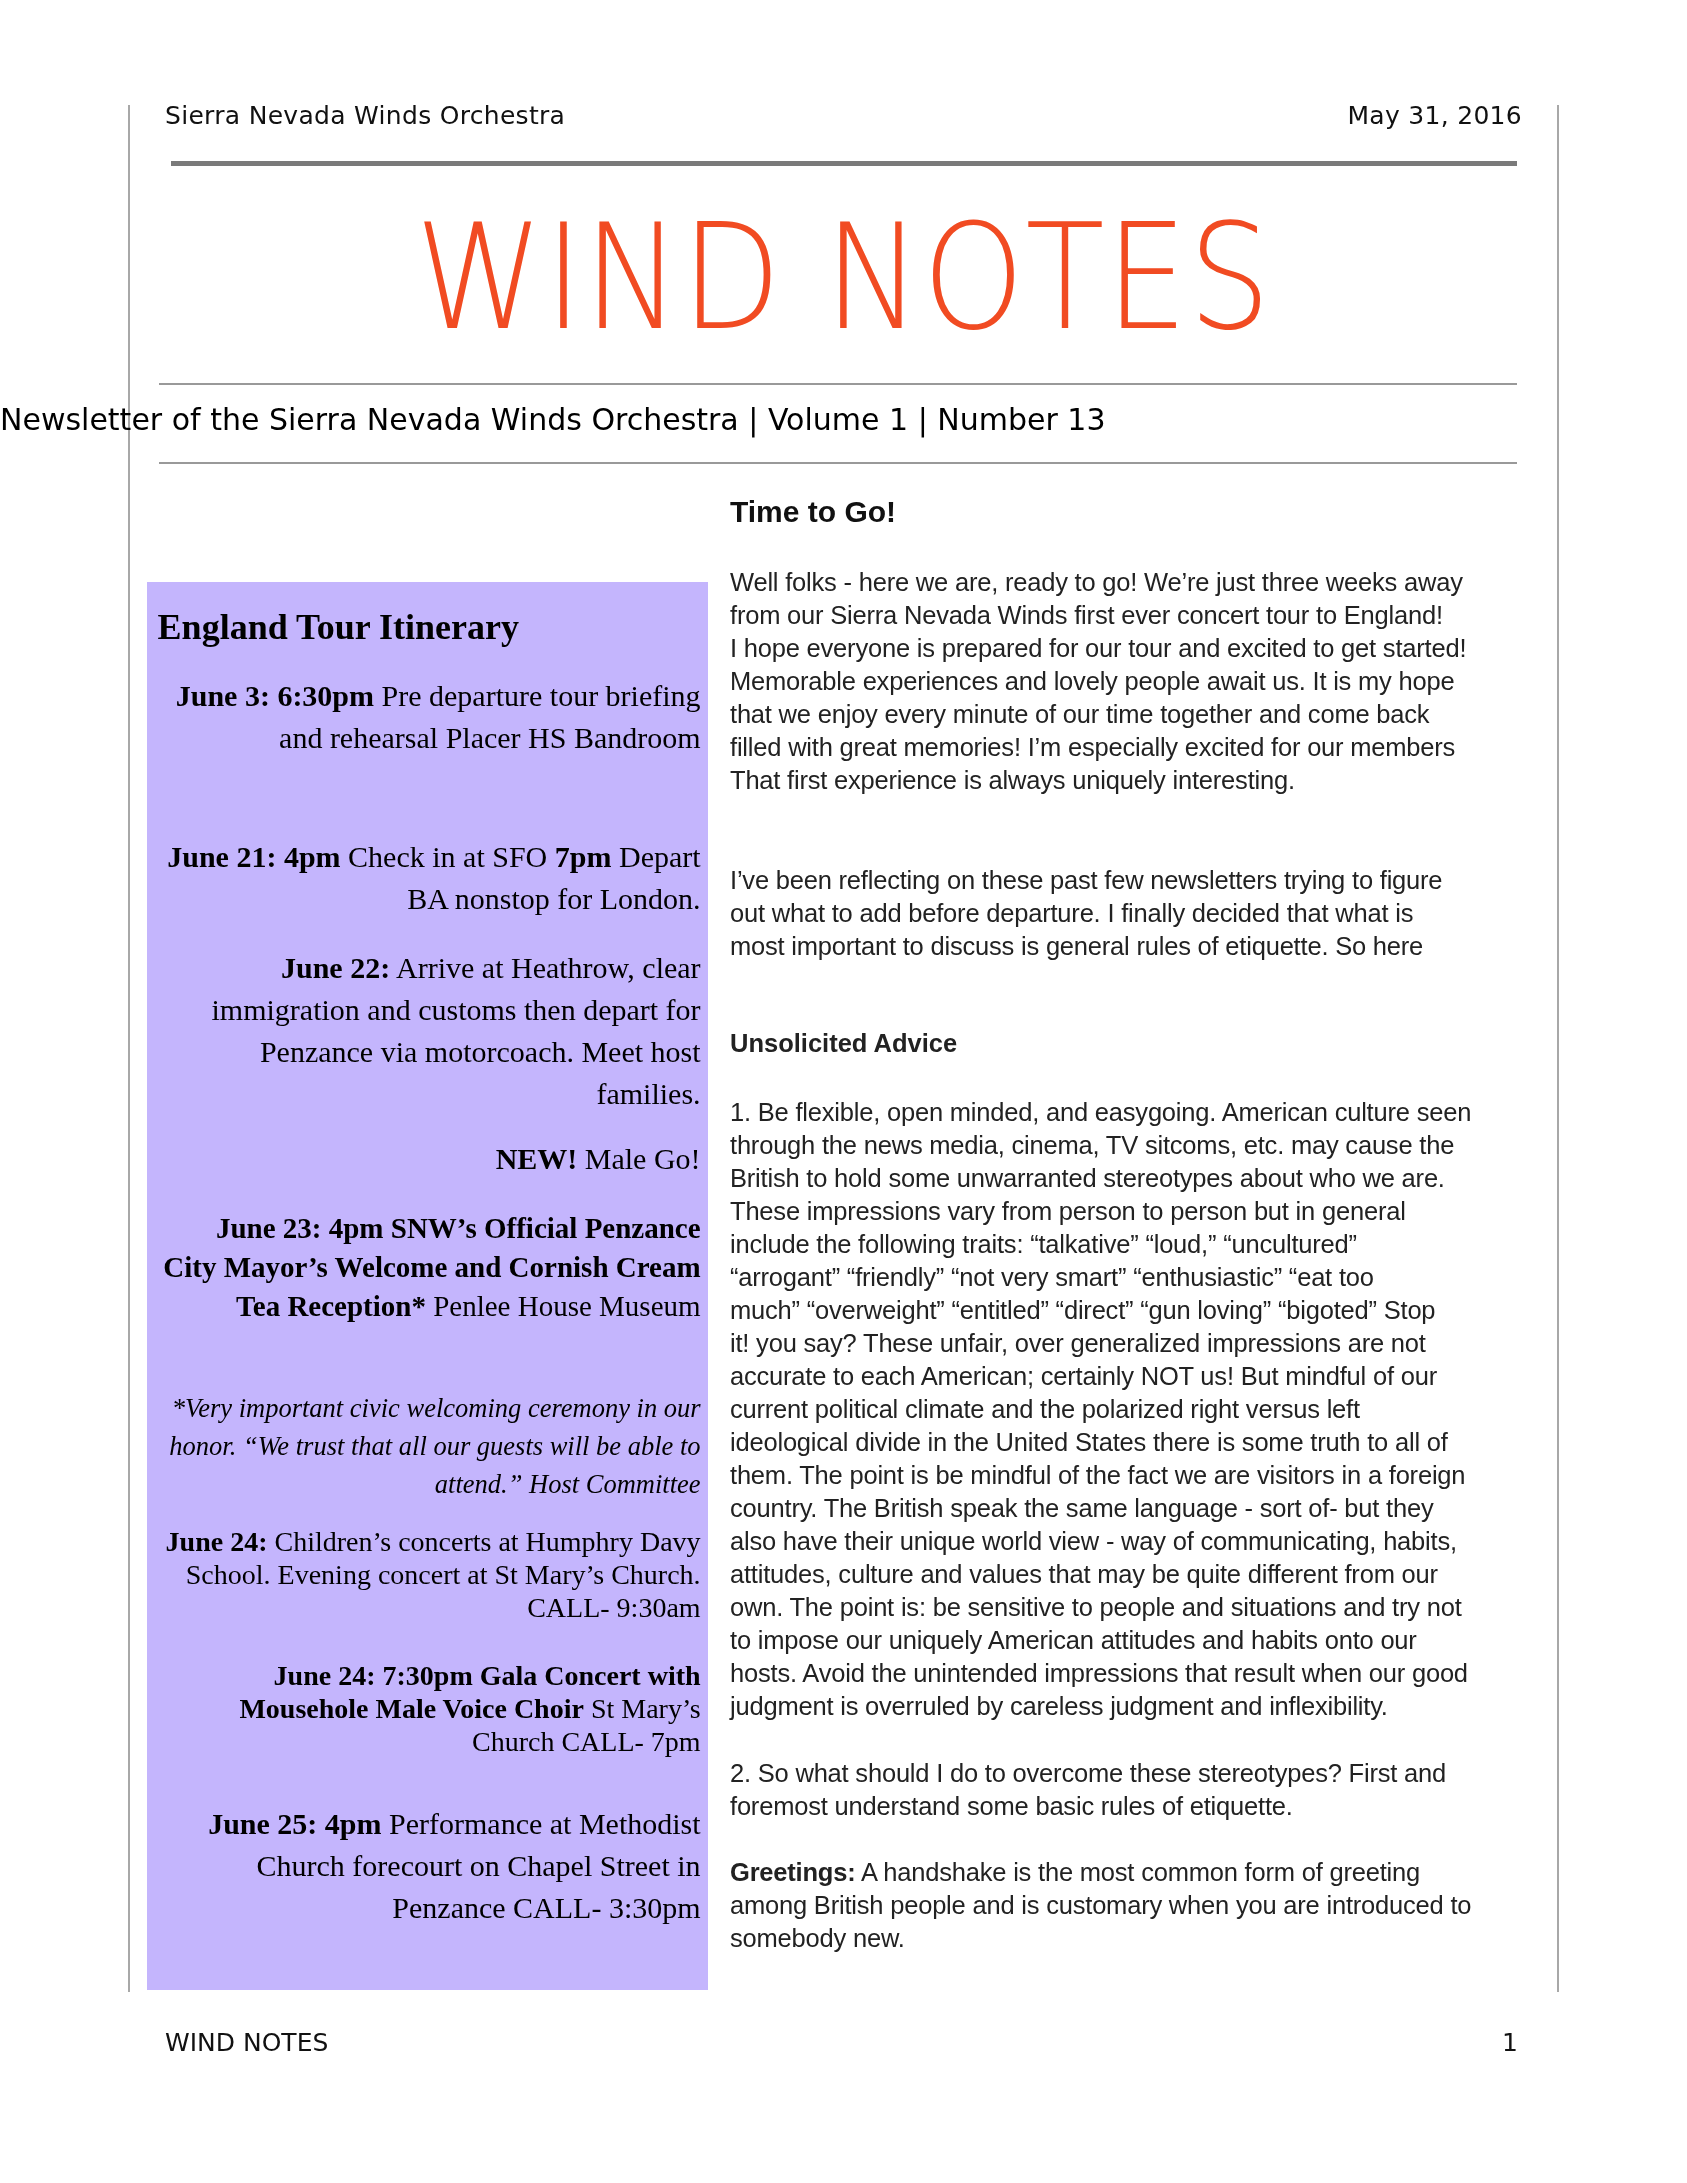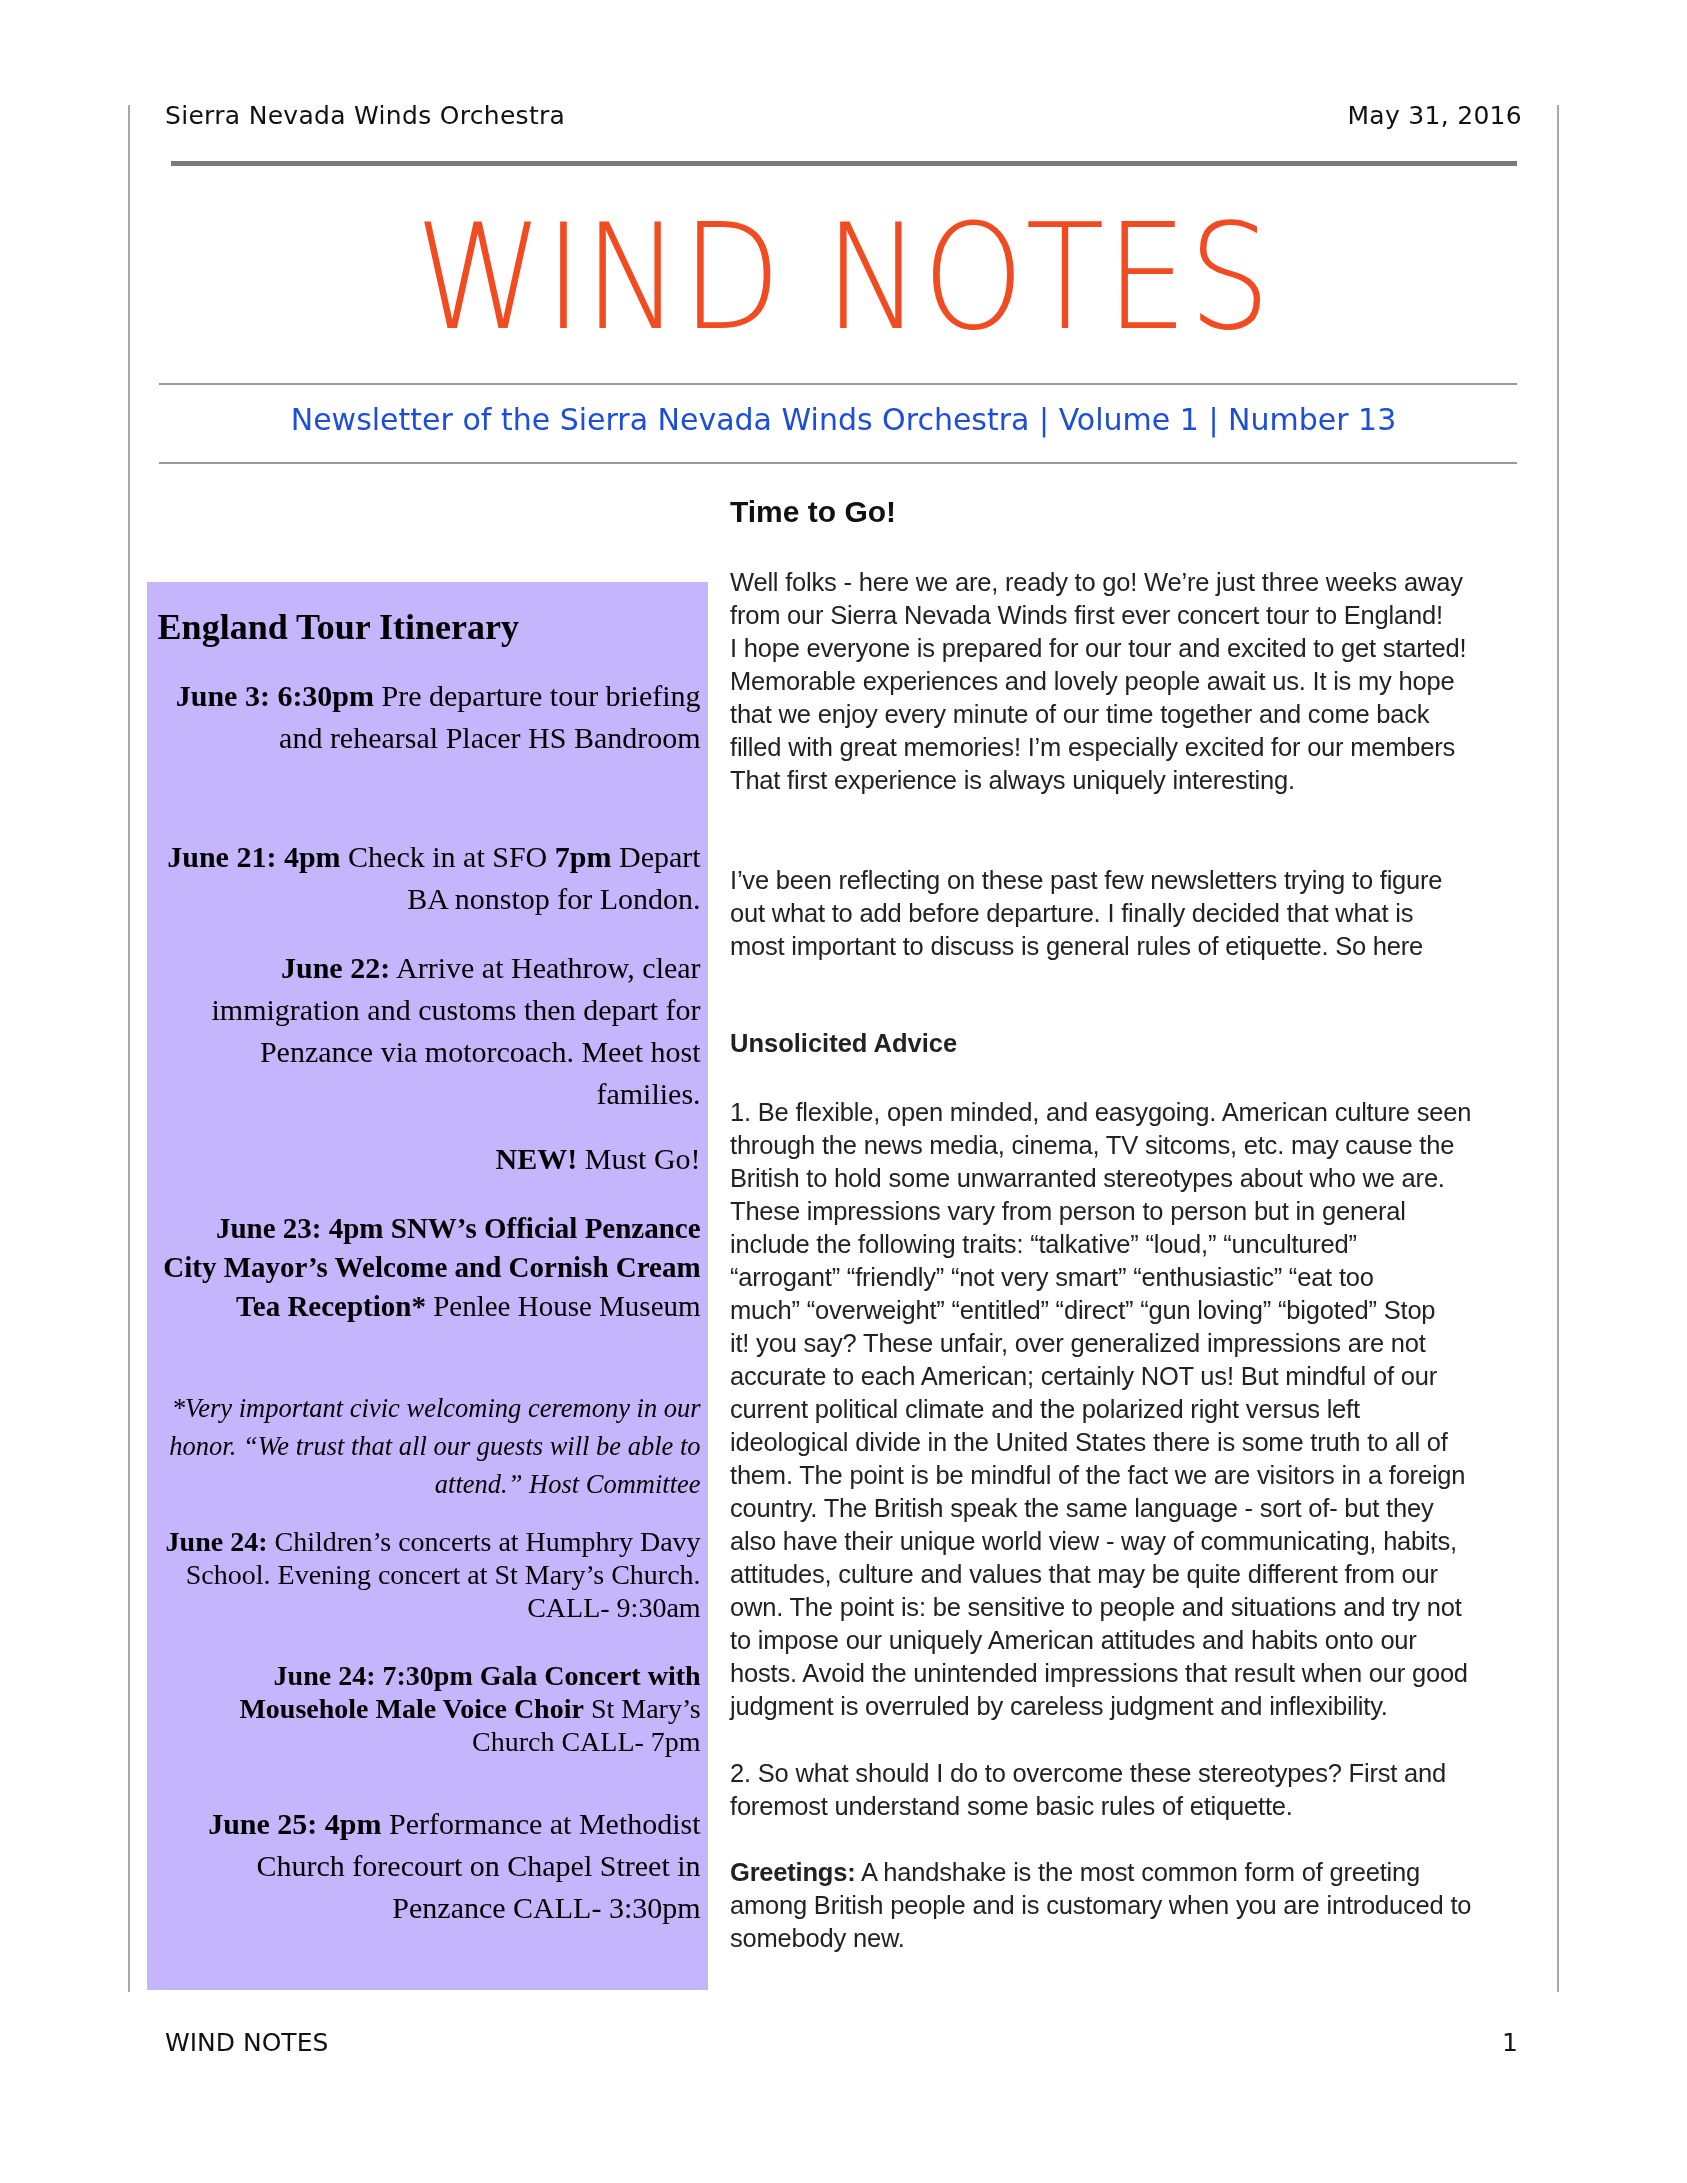--- a/index.html
+++ b/index.html
@@ -17,22 +17,22 @@
   .masthead {
     position: absolute; left: 0; width: 1687px; top: 192px; text-align: center;
     font-family: "DejaVu Sans", sans-serif; font-weight: 200; font-size: 147px;
     color: #f14b22; letter-spacing: 1.3px; transform: scaleX(0.88); transform-origin: 844px 0;
     -webkit-text-stroke: 0px;
   }
   .thin-rule { position: absolute; left: 159px; width: 1358px; height: 2px; background: #999; }
   .thin-rule.r1 { top: 383px; }
   .thin-rule.r2 { top: 462px; }
   .subtitle {
-    position: absolute; left: 0; width: 1687px; top: 402px; text-align: center;
-    font-family: "DejaVu Sans", sans-serif; font-size: 30px; color: #1d4ed8;
+    position: absolute; left: 0; width: 1687px; top: 402px; 
+    font-family: "DejaVu Sans", sans-serif; font-size: 30px; color: #000000;
   }
   .sidebar {
     position: absolute; left: 147px; top: 582px; width: 561px; height: 1408px;
     background: #c4b5fd;
     text-align: right;
   }
   .sidebar-inner { position: absolute; left: 10.6px; top: 0; width: 543px; font-family: "Liberation Serif", serif; color: #000; }
   .sb-title { position: absolute; top: 24px; left: 0; font-size: 36px; font-weight: bold; white-space: nowrap; }
   .sb-entry { position: absolute; left: 0; width: 543px; font-size: 30px; line-height: 42px; }
   .sb-entry b { font-weight: bold; }
@@ -72,21 +72,21 @@
 
     <div class="sb-entry" style="top:254px;">
       <b>June 21: 4pm</b><span> Check in at SFO </span><b>7pm</b><span> Depart BA nonstop for London.</span>
     </div>
 
     <div class="sb-entry" style="top:365px;">
       <b>June 22:</b><span> Arrive at Heathrow, clear immigration and customs then depart for Penzance via motorcoach. Meet host families.</span>
     </div>
 
     <div class="sb-entry" style="top:556px;">
-      <b>NEW!</b><span> Must Go!</span>
+      <b>NEW!</b><span> Male Go!</span>
     </div>
 
     <div class="sb-entry" style="top:627px; font-size:29px; line-height:39px;">
       <b>June 23: 4pm  SNW’s Official Penzance City Mayor’s Welcome and Cornish Cream Tea Reception*</b><span> Penlee House Museum</span>
     </div>
 
     <div class="sb-note" style="top:807px;">*Very important civic welcoming ceremony in our honor. “We trust that all our guests will be able to attend.” Host Committee</div>
 
     <div class="sb-entry small" style="top:943px;">
       <b>June 24:</b><span> Children’s concerts at Humphry Davy School. Evening concert at St Mary’s Church.  CALL- 9:30am</span>

